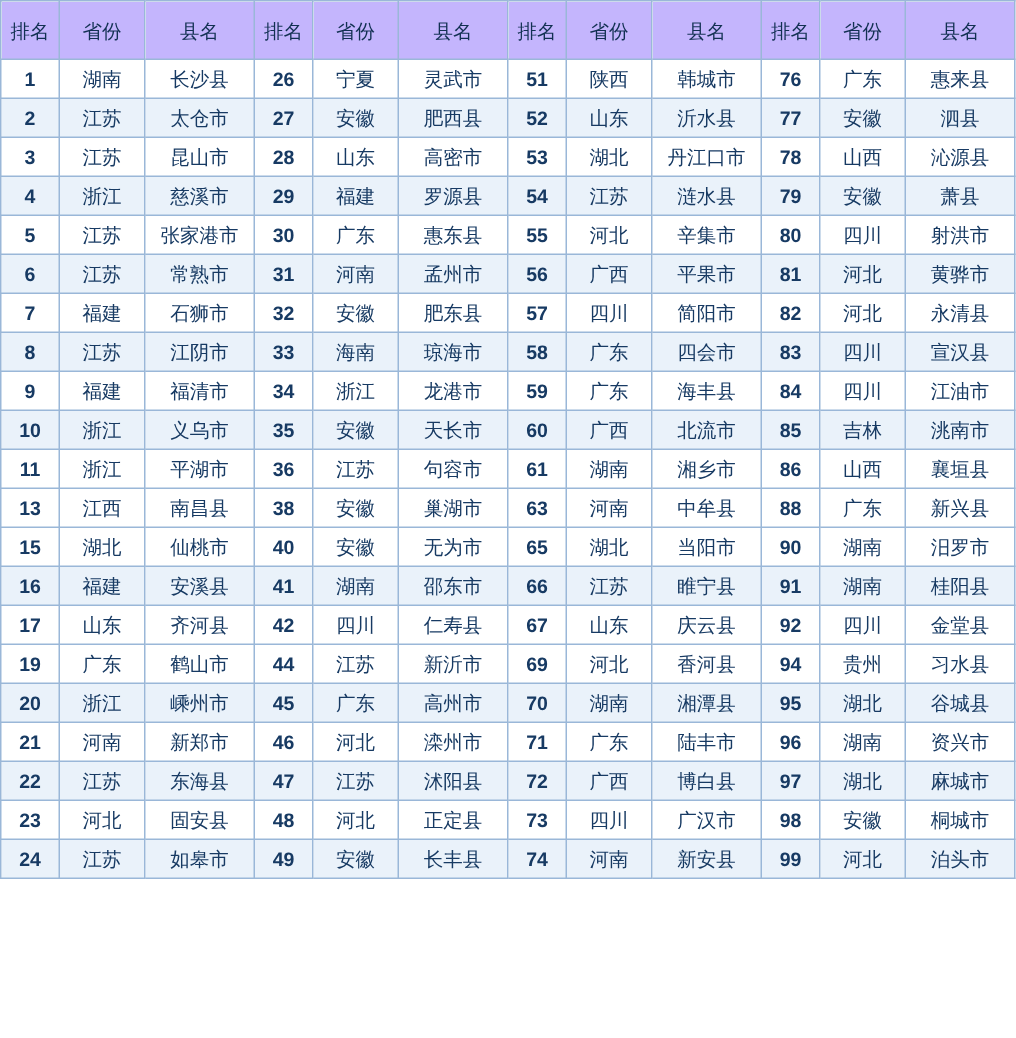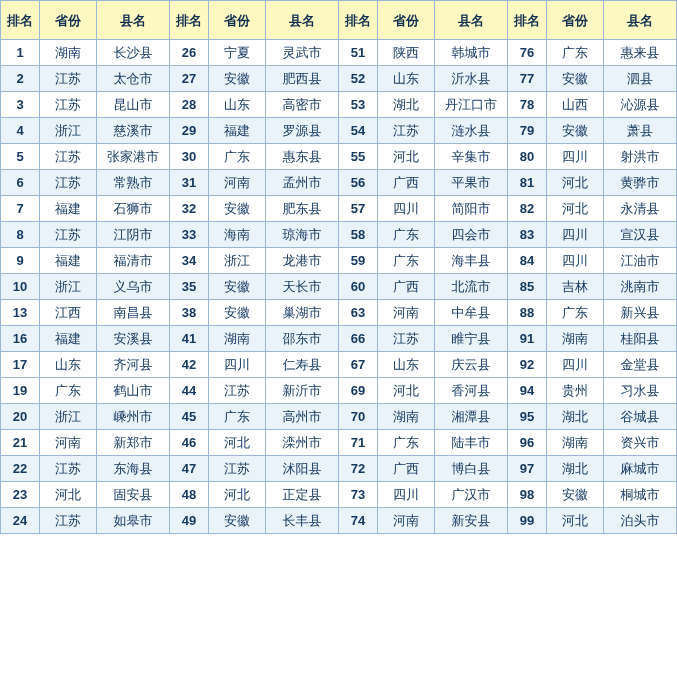--- a/index.html
+++ b/index.html
@@ -30,22 +30,22 @@
     vertical-align: middle;
     font-size: 13px;
     color: #173a63;
     padding: 0;
     height: 25px;
     line-height: 13px;
     overflow: hidden;
     white-space: nowrap;
   }
   table.rank-table thead th {
-    background: #fef9c3;
-    font-weight: bold;
+    background: #c4b5fd;
+    font-weight: normal;
     font-size: 13px;
     height: 38px;
     line-height: 15px;
     color: #123052;
   }
   .col-rank { width: 38px; }
   .col-prov { width: 56px; }
   .col-city { width: 72px; }
   tbody tr.even td {
     background: #eaf2fa;
@@ -251,32 +251,60 @@
           <td class="prov-cell col-prov">安徽</td>
           <td class="city-cell col-city">天长市</td>
           <td class="rank-cell col-rank">60</td>
           <td class="prov-cell col-prov">广西</td>
           <td class="city-cell col-city">北流市</td>
           <td class="rank-cell col-rank">85</td>
           <td class="prov-cell col-prov">吉林</td>
           <td class="city-cell col-city">洮南市</td>
         </tr>
         <tr class="odd">
+          <td class="rank-cell col-rank">11</td>
+          <td class="prov-cell col-prov">浙江</td>
+          <td class="city-cell col-city">平湖市</td>
+          <td class="rank-cell col-rank">36</td>
+          <td class="prov-cell col-prov">江苏</td>
+          <td class="city-cell col-city">句容市</td>
+          <td class="rank-cell col-rank">61</td>
+          <td class="prov-cell col-prov">湖南</td>
+          <td class="city-cell col-city">湘乡市</td>
+          <td class="rank-cell col-rank">86</td>
+          <td class="prov-cell col-prov">山西</td>
+          <td class="city-cell col-city">襄垣县</td>
+        </tr>
+        <tr class="odd">
           <td class="rank-cell col-rank">13</td>
           <td class="prov-cell col-prov">江西</td>
           <td class="city-cell col-city">南昌县</td>
           <td class="rank-cell col-rank">38</td>
           <td class="prov-cell col-prov">安徽</td>
           <td class="city-cell col-city">巢湖市</td>
           <td class="rank-cell col-rank">63</td>
           <td class="prov-cell col-prov">河南</td>
           <td class="city-cell col-city">中牟县</td>
           <td class="rank-cell col-rank">88</td>
           <td class="prov-cell col-prov">广东</td>
           <td class="city-cell col-city">新兴县</td>
+        </tr>
+        <tr class="odd">
+          <td class="rank-cell col-rank">15</td>
+          <td class="prov-cell col-prov">湖北</td>
+          <td class="city-cell col-city">仙桃市</td>
+          <td class="rank-cell col-rank">40</td>
+          <td class="prov-cell col-prov">安徽</td>
+          <td class="city-cell col-city">无为市</td>
+          <td class="rank-cell col-rank">65</td>
+          <td class="prov-cell col-prov">湖北</td>
+          <td class="city-cell col-city">当阳市</td>
+          <td class="rank-cell col-rank">90</td>
+          <td class="prov-cell col-prov">湖南</td>
+          <td class="city-cell col-city">汨罗市</td>
         </tr>
         <tr class="even">
           <td class="rank-cell col-rank">16</td>
           <td class="prov-cell col-prov">福建</td>
           <td class="city-cell col-city">安溪县</td>
           <td class="rank-cell col-rank">41</td>
           <td class="prov-cell col-prov">湖南</td>
           <td class="city-cell col-city">邵东市</td>
           <td class="rank-cell col-rank">66</td>
           <td class="prov-cell col-prov">江苏</td>

